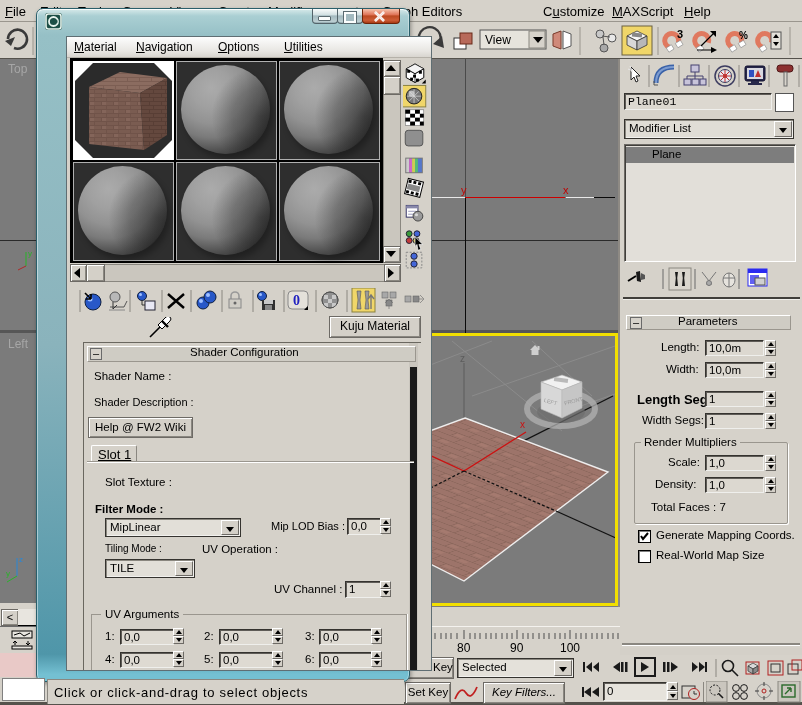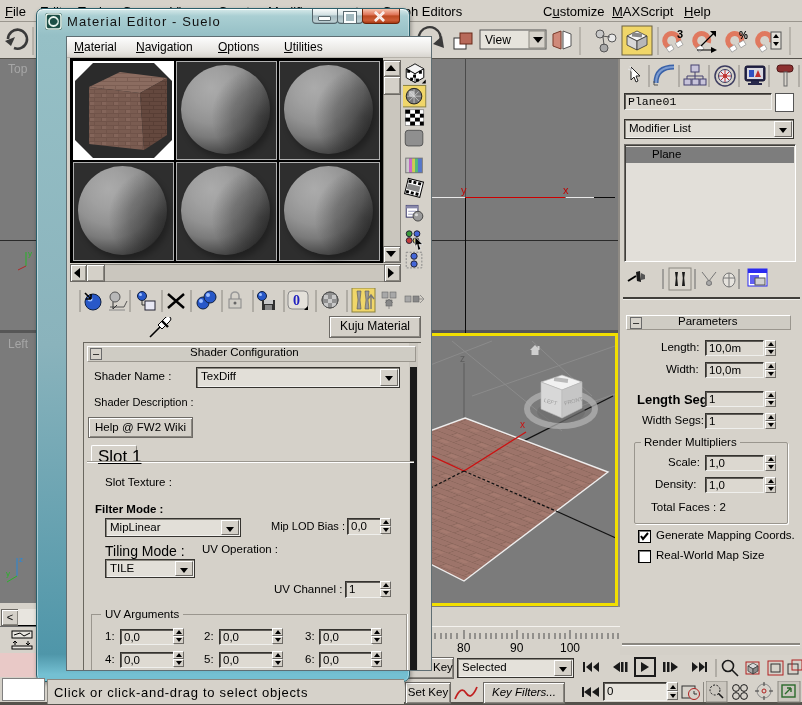--- a/index.html
+++ b/index.html
@@ -400,21 +400,21 @@
     <span>1,0</span>
   </div>
 <div class="spin" style="left:765px;top:477px;height:16px;">
   <span class="u" style="top:0;height:6px;">
       <span class="tri-u" style="top:1px;"></span>
     </span>
   <span class="d" style="top:8px;height:6px;">
       <span class="tri-d" style="top:1px;"></span>
     </span>
 </div>
-<div class="lbl" style="left:651px;top:501px;font-size:11.5px;">Total Faces : 2</div>
+<div class="lbl" style="left:651px;top:501px;font-size:11.5px;">Total Faces : 7</div>
 
 <div class="abs" style="left:638px;top:530px;width:11px;height:11px;background:#fff;border:1px solid #000;box-shadow:inset 1px 1px 0 #808080;"></div>
 <svg class="abs" style="left:639px;top:531px;" width="11" height="11">
     <path d="M2 5 L4 8 L9 2" stroke="#000" stroke-width="2" fill="none"></path>
   </svg>
 <div class="lbl" style="left:656px;top:529px;font-size:11.5px;">Generate Mapping Coords.</div>
 <div class="abs" style="left:638px;top:550px;width:11px;height:11px;background:#fff;border:1px solid #000;box-shadow:inset 1px 1px 0 #808080;"></div>
 <div class="lbl" style="left:656px;top:549px;font-size:11.5px;">Real-World Map Size</div>
 
 <div class="abs" style="left:622px;top:643px;width:178px;height:2px;background:#8a8780;border-bottom:1px solid #fff;"></div>
@@ -614,21 +614,20 @@
      border:1px solid #2a5f6b;
      background:linear-gradient(180deg,#d7eaea 0px,#aacfd3 7px,#96c0c6 26px,#8ab3bc 50%,#4f96a9 96%,#74c0d2 99%);
      box-shadow:inset 0 1px 0 rgba(255,255,255,0.85), inset 1px 0 0 rgba(255,255,255,0.45), inset -1px 0 0 rgba(255,255,255,0.35), 1px 2px 4px rgba(0,0,0,0.35);">
 
   <svg class="abs" style="left:8px;top:4px;" width="17" height="17" viewBox="0 0 17 17">
     <rect x="0" y="0" width="17" height="17" rx="3" fill="#1d4f46"></rect>
     <rect x="1" y="1" width="15" height="15" rx="2.5" fill="none" stroke="#e8f4ee" stroke-width="1.6"></rect>
     <circle cx="8.5" cy="8.5" r="4.5" fill="none" stroke="#e8f4ee" stroke-width="1.8"></circle>
     <path d="M8.5 8.5 L12.5 8.5" stroke="#1d4f46" stroke-width="2.4"></path>
   </svg>
-  <div class="lbl" style="left:30px;top:5px;font-size:13px;letter-spacing:1.1px;color:#111;">Material Editor - Suelo</div>
 
   <div class="abs" style="left:275px;top:0;width:24px;height:14px;background:linear-gradient(180deg,#fafcfc,#d4e2e4 40%,#a3bac0 50%,#bcced2 90%,#8aa2a8);border:1px solid #53636a;border-top:none;border-radius:0 0 4px 4px;"></div>
   <div class="abs" style="left:281px;top:7px;width:11px;height:3px;background:#fbfdfd;border:1px solid #5a6a70;border-radius:1px;"></div>
   <div class="abs" style="left:300px;top:0;width:24px;height:14px;background:linear-gradient(180deg,#fafcfc,#d4e2e4 40%,#a3bac0 50%,#bcced2 90%,#8aa2a8);border:1px solid #53636a;border-top:none;border-radius:0 0 4px 4px;"></div>
   <div class="abs" style="left:307px;top:3px;width:8px;height:7px;background:#a3bac0;border:2px solid #fbfdfd;outline:1px solid #5a6a70;"></div>
   <div class="abs" style="left:325px;top:0;width:36px;height:14px;background:linear-gradient(180deg,#f6c4ae 0%,#e0765a 40%,#bc4a22 50%,#cd5c35 80%,#a83a12);border:1px solid #6e2408;border-top:none;border-radius:0 0 4px 4px;"></div>
   <svg class="abs" style="left:336px;top:2px;" width="13" height="11" viewBox="0 0 13 11">
       <path d="M2 1 L11 10 M11 1 L2 10" stroke="#fff" stroke-width="2.6"></path>
       <path d="M2 1 L11 10 M11 1 L2 10" stroke="#f4e4e0" stroke-width="1.2"></path>
     </svg>
@@ -896,30 +895,26 @@
 
     <div class="abs" style="left:342px;top:306px;width:9px;height:328px;background:#cac6be;"></div>
     <div class="abs" style="left:343px;top:330px;width:7px;height:304px;background:#1a1a1a;"></div>
 
     <div class="abs" style="left:20px;top:309px;width:327px;height:14px;background:#cfccc4;border:1px solid #9a968e;border-top-color:#fff;border-left-color:#fff;"></div>
     <div class="abs" style="left:23px;top:311px;width:10px;height:10px;background:#d6d2ca;border:1px solid #6a6a6a;"></div>
     <div class="lbl" style="left:26px;top:310px;font-size:11px;">–</div>
     <div class="lbl" style="left:123px;top:309px;font-size:11.5px;">Shader Configuration</div>
 
     <div class="lbl" style="left:27px;top:333px;font-size:11.5px;">Shader Name :</div>
-    <div class="combo" style="left:129px;top:330px;width:202px;height:19px;background:#e2dfd8;">
-        <span class="tx">TexDiff</span>
-        <span class="btn"></span>
-      </div>
 
     <div class="lbl" style="left:27px;top:359px;font-size:11px;">Shader Description :</div>
     <div class="pbtn" style="left:21px;top:380px;width:103px;height:19px;line-height:18px;font-size:11.5px;">Help @ FW2 Wiki</div>
 
     <div class="abs" style="left:24px;top:408px;width:44px;height:17px;background:#d5d1c9;border:1px solid #8a8780;border-bottom:none;border-top-color:#fff;border-left-color:#fff;border-radius:2px 2px 0 0;"></div>
-    <div class="lbl" style="left:31px;top:410px;font-size:17px;text-decoration:underline;">Slot 1</div>
+    <div class="lbl" style="left:31px;top:410px;font-size:13px;text-decoration:underline;">Slot 1</div>
     <div class="abs" style="left:20px;top:425px;width:327px;height:1px;background:#fff;box-shadow:0 -1px 0 #9a968e;"></div>
 
     <div class="lbl" style="left:38px;top:439px;font-size:11.5px;">Slot Texture :</div>
 
     <div class="lbl" style="left:28px;top:466px;font-size:11.5px;font-weight:bold;">Filter Mode :</div>
     <div class="combo" style="left:38px;top:481px;width:134px;height:17px;background:#e2dfd8;">
         <span class="tx">MipLinear</span>
         <span class="btn"></span>
       </div>
     <div class="lbl" style="left:204px;top:483px;font-size:11px;">Mip LOD Bias :</div>
@@ -928,21 +923,21 @@
       </div>
     <div class="spin" style="left:313px;top:481px;height:17px;">
       <span class="u" style="top:0;height:6px;">
           <span class="tri-u" style="top:1px;"></span>
         </span>
       <span class="d" style="top:8px;height:6px;">
           <span class="tri-d" style="top:1px;"></span>
         </span>
     </div>
 
-    <div class="lbl" style="left:38px;top:506px;font-size:14px;">Tiling Mode :</div>
+    <div class="lbl" style="left:38px;top:506px;font-size:10px;">Tiling Mode :</div>
     <div class="lbl" style="left:135px;top:506px;font-size:11.5px;">UV Operation :</div>
     <div class="combo" style="left:38px;top:522px;width:88px;height:17px;background:#e2dfd8;">
         <span class="tx">TILE</span>
         <span class="btn"></span>
       </div>
 
     <div class="lbl" style="left:207px;top:546px;font-size:11.5px;">UV Channel :</div>
     <div class="fld" style="left:278px;top:544px;width:35px;height:15px;background:#dedad2;">
         <span>1</span>
       </div>

